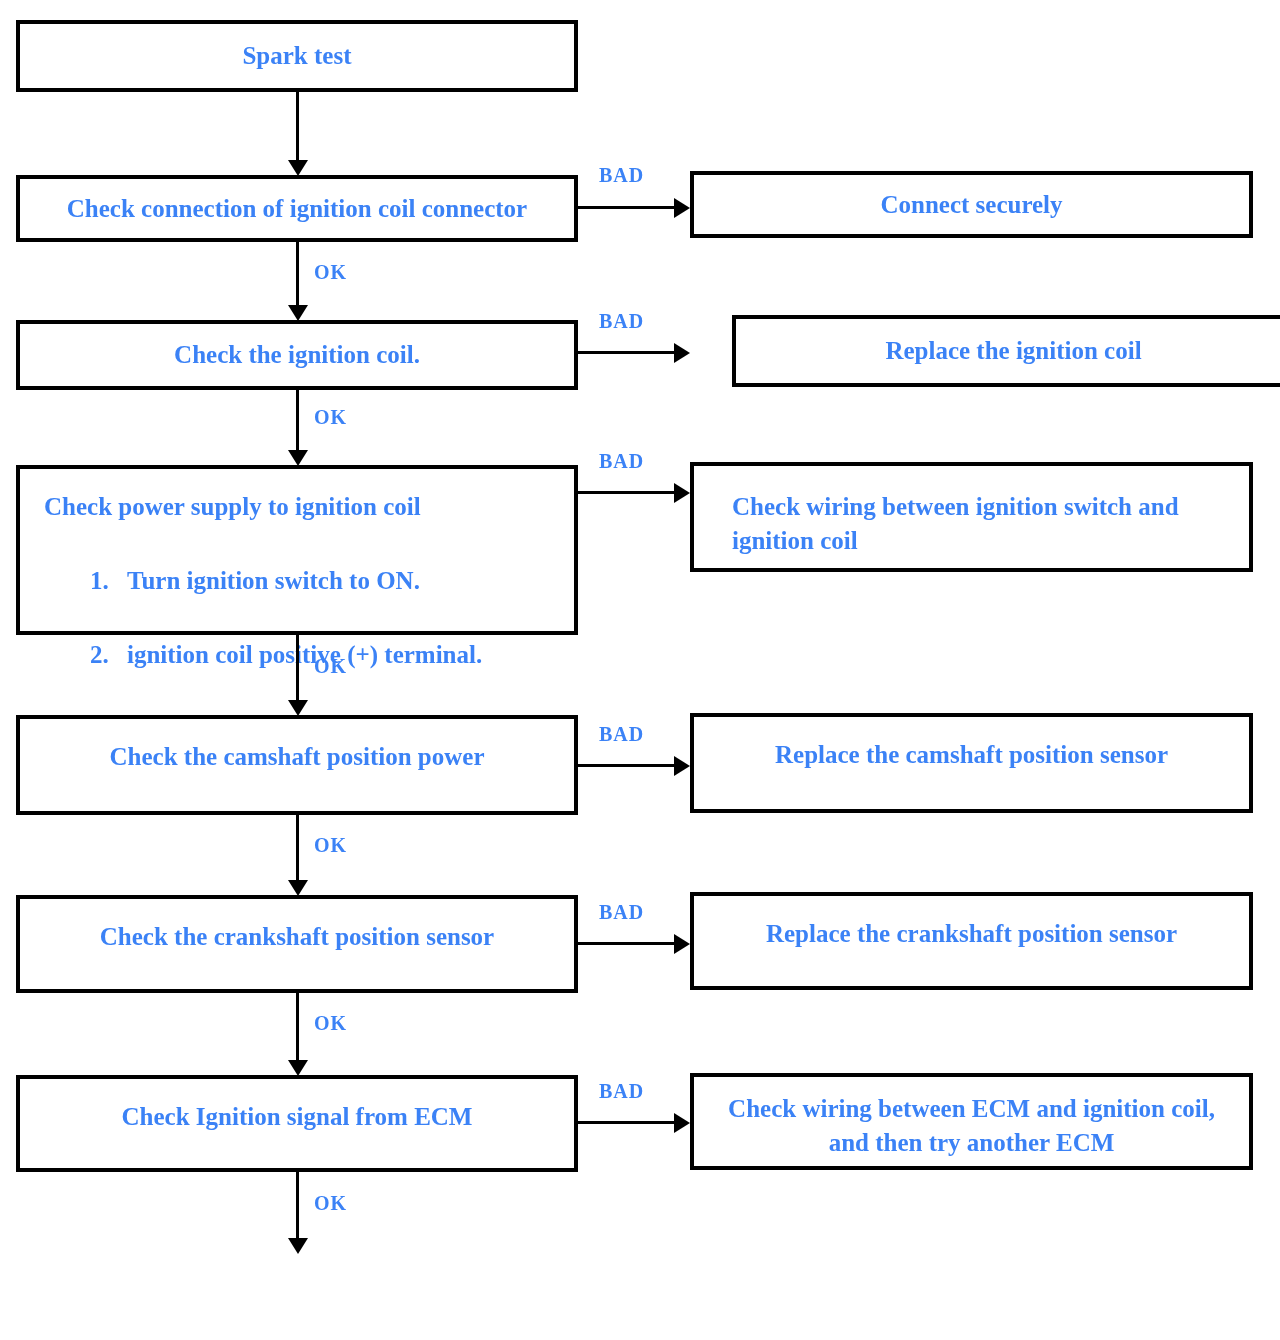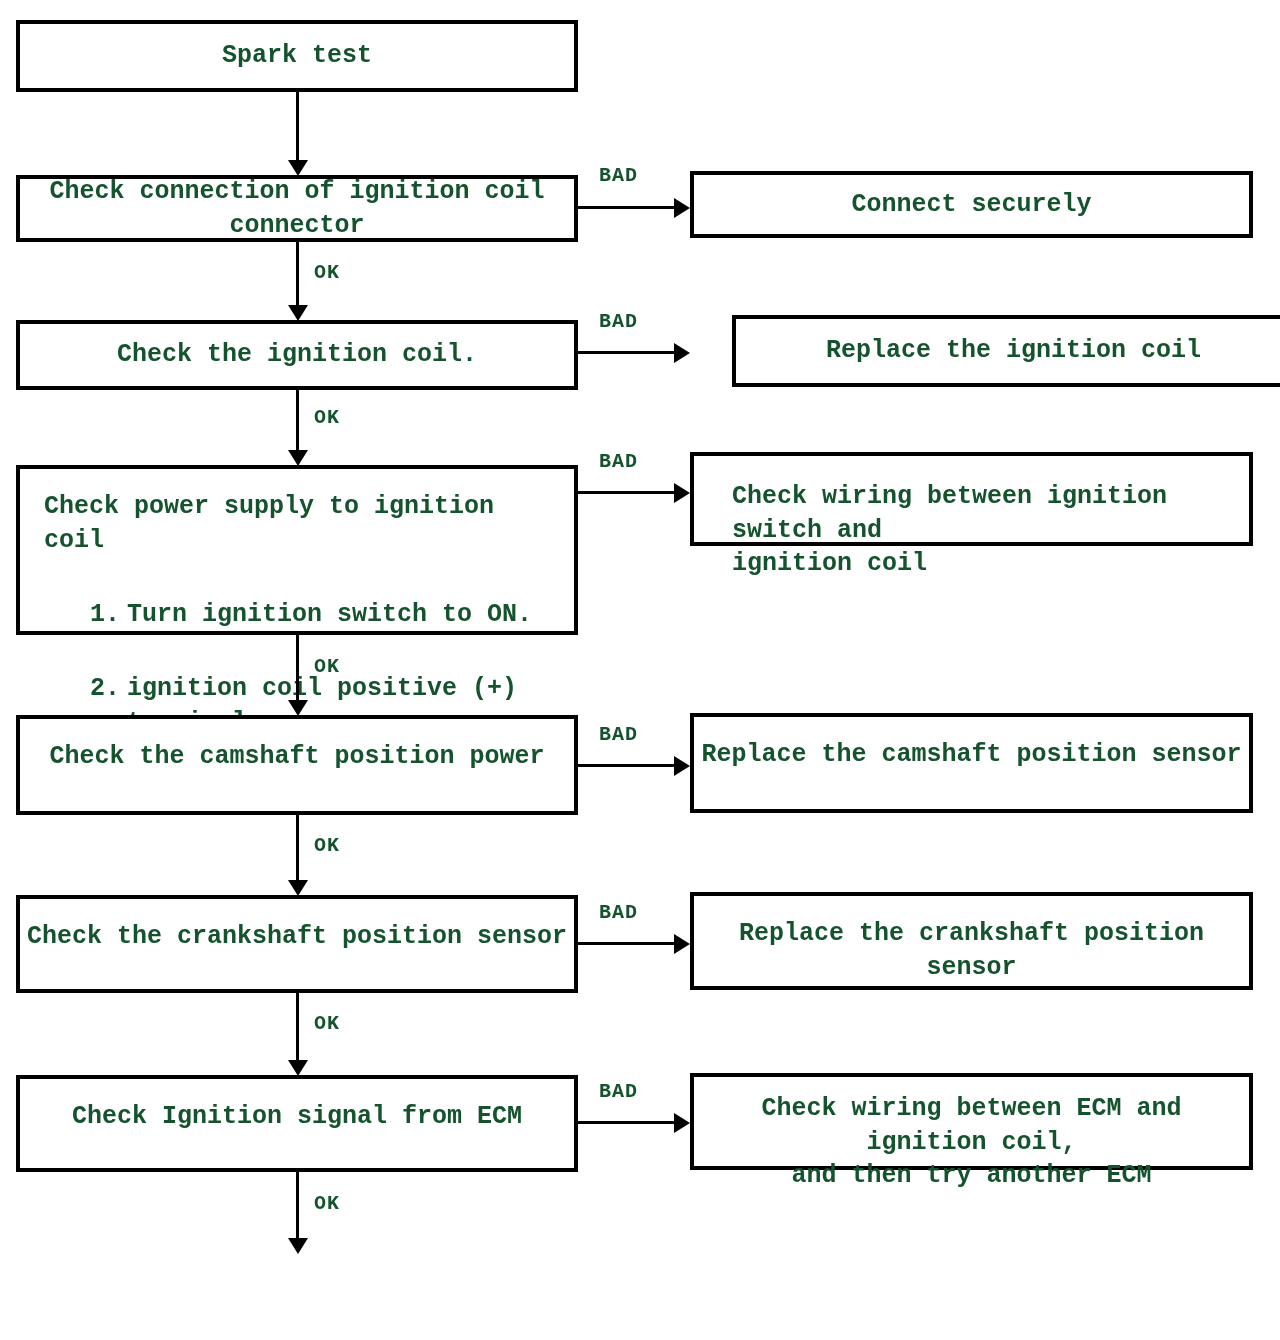--- a/index.html
+++ b/index.html
@@ -1,22 +1,22 @@
 <!DOCTYPE html>
 <html><head>
 <meta charset="utf-8">
 <style>
   html,body{margin:0;padding:0;background:#ffffff;}
   .canvas{
     position:relative;
     width:1280px;height:1340px;
     background:#ffffff;
-    font-family:Liberation Mono, monospace;
+    font-family:Liberation Serif, serif;
     font-weight:bold;
-    color:#14532d;
+    color:#3b82f6;
     overflow:hidden;
     border-radius:7px;
   }
   .box{
     position:absolute;
     box-sizing:border-box;
     border:4px solid #000;
     background:#fff;
     display:flex;
     align-items:center;
@@ -110,21 +110,21 @@
 
 
   <div class="box r" style="top:171px;height:67px;">
     <span>Connect securely</span>
   </div>
 
   <div class="box r" style="top:315px;height:72px;margin-left:42px;">
     <span>Replace the ignition coil</span>
   </div>
 
-  <div class="box r lefttext" style="top:452px;height:94px;">
+  <div class="box r lefttext" style="top:462px;height:110px;">
     <span class="line">Check wiring between ignition switch and</span>
     <span class="line">ignition coil</span>
   </div>
 
   <div class="box r topalign" style="top:713px;height:100px;">
     <span>Replace the camshaft position sensor</span>
   </div>
 
   <div class="box r topalign" style="top:892px;height:98px;">
     <span>Replace the crankshaft position sensor</span>

